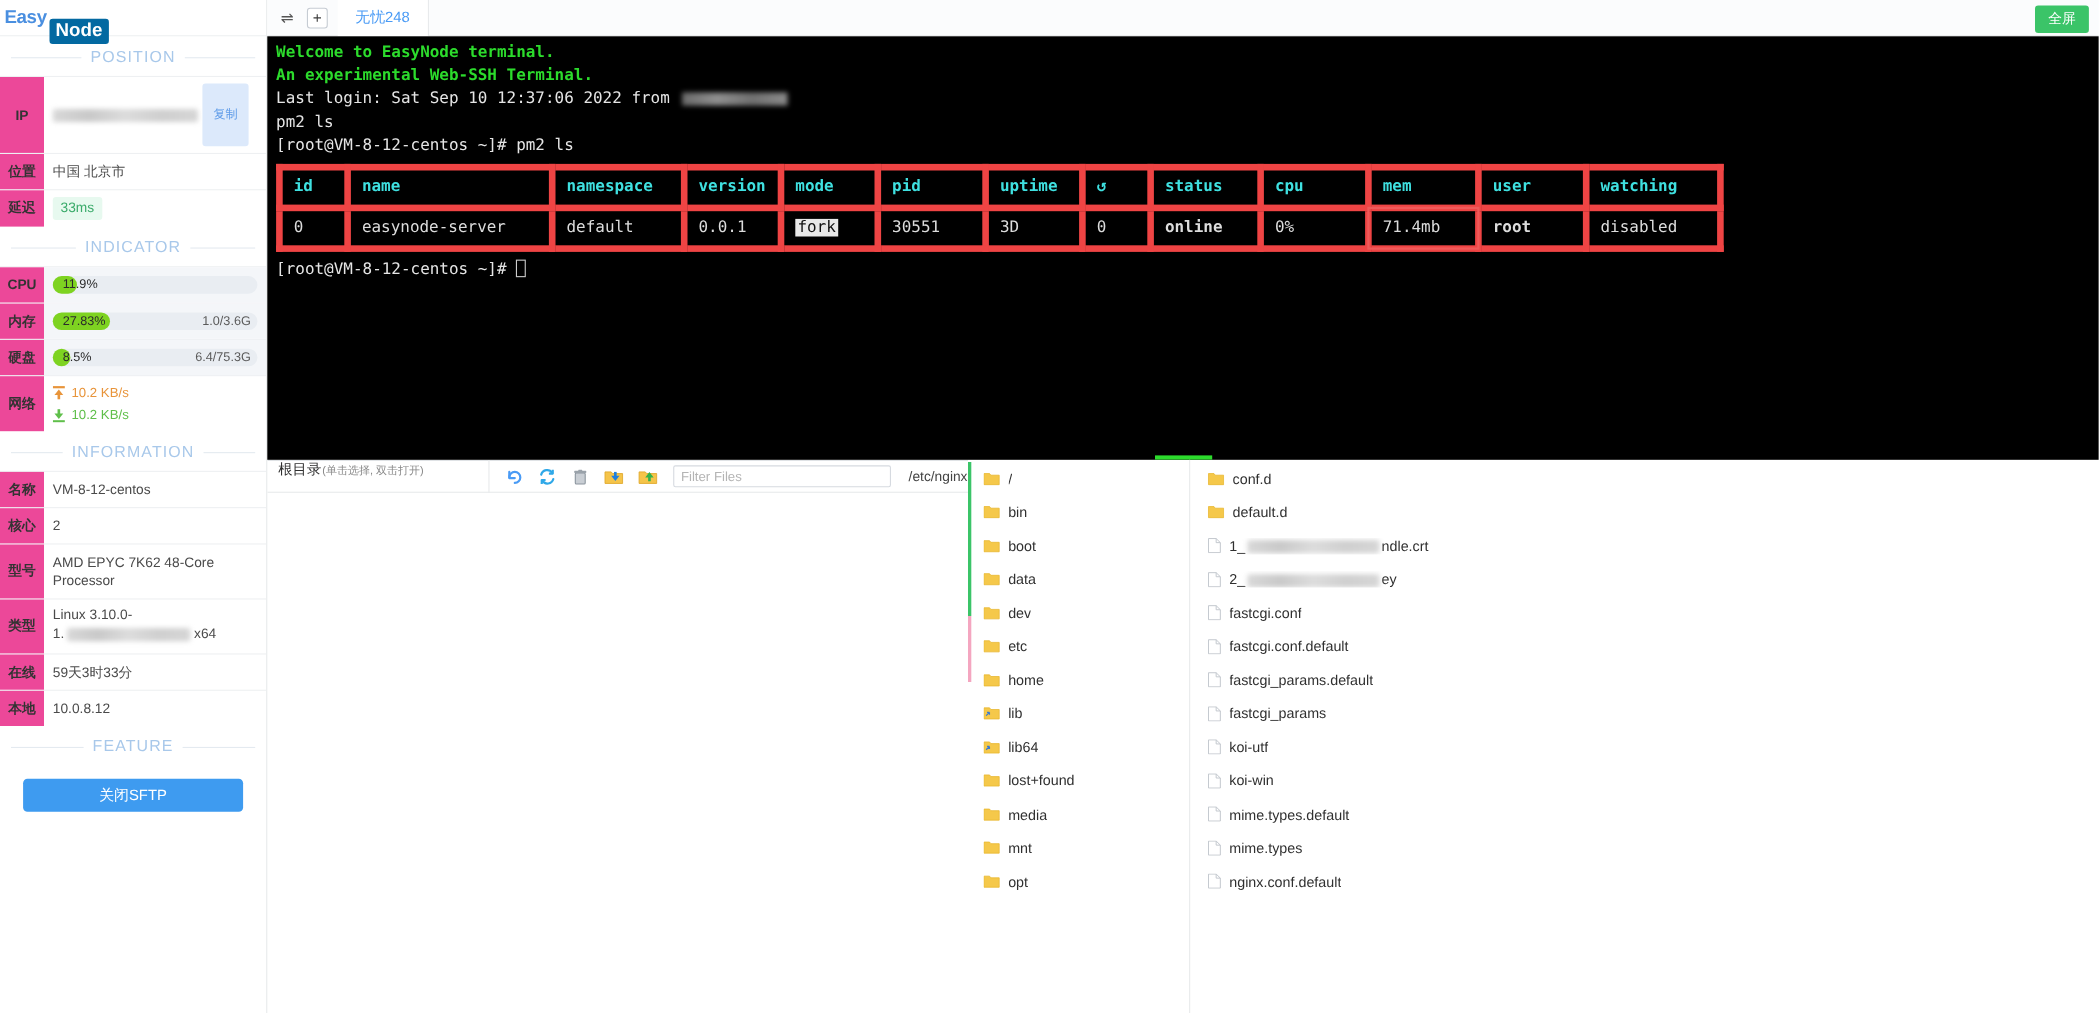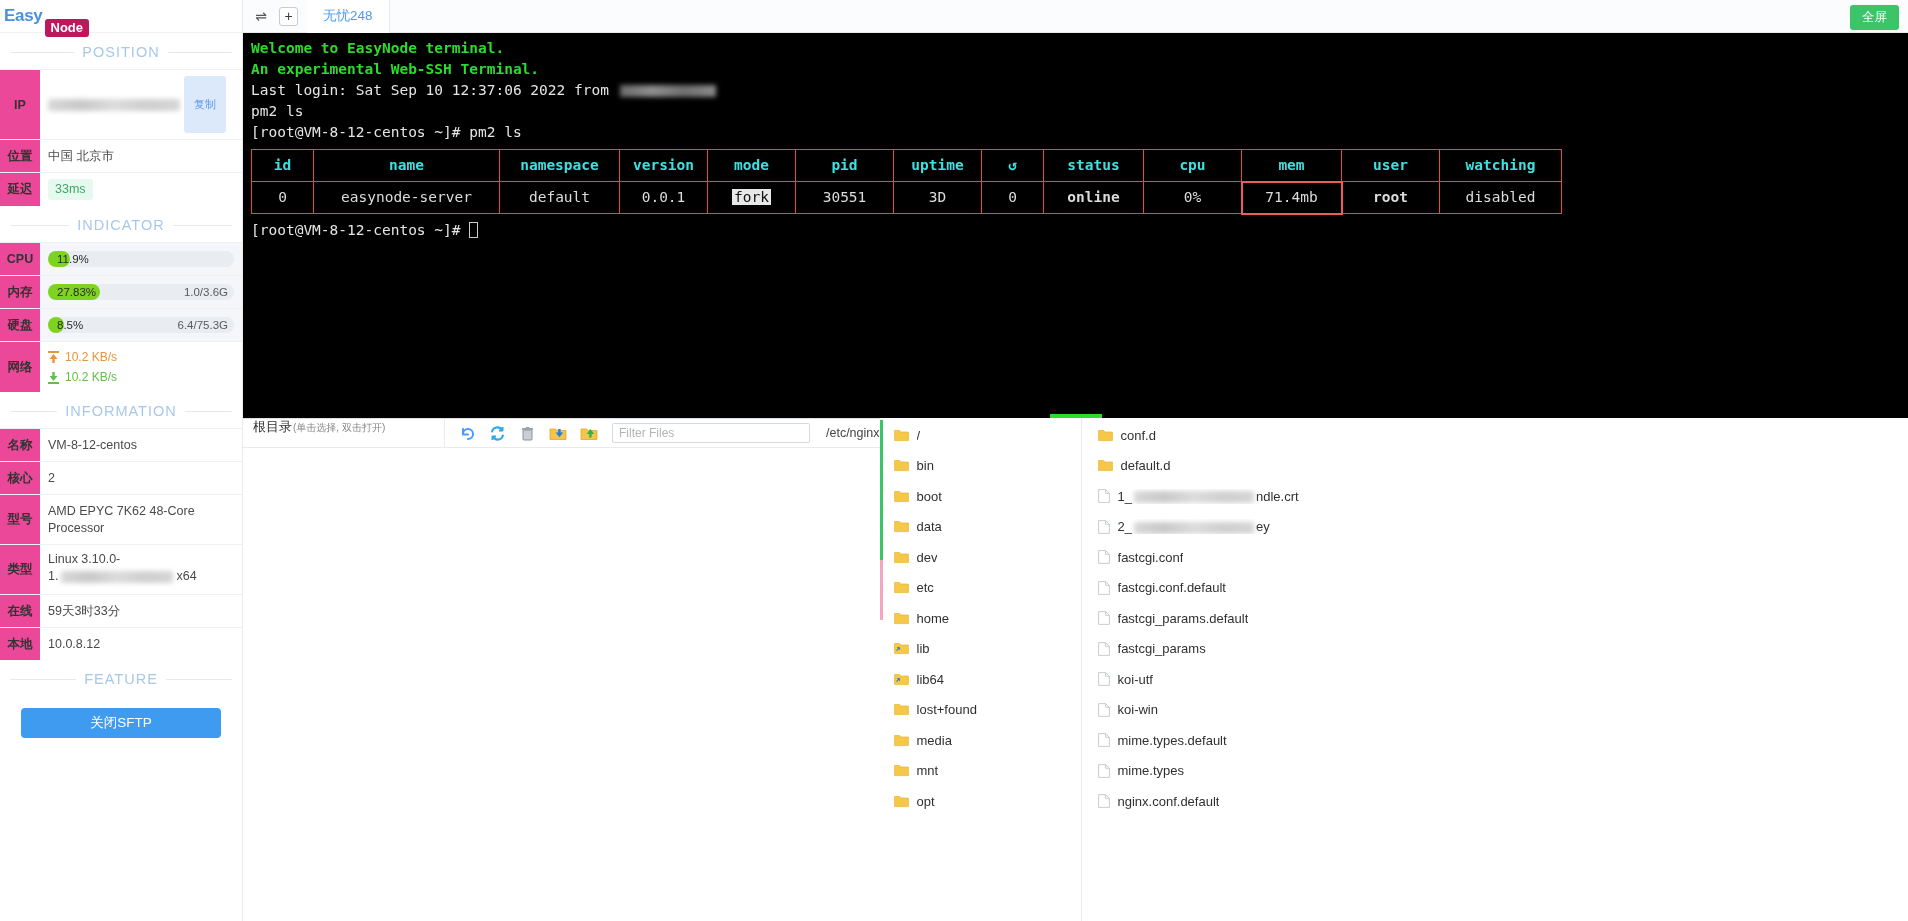--- a/index.html
+++ b/index.html
@@ -19,22 +19,22 @@
   .brand {
     height: 33px; display: flex; align-items: center;
     padding-left: 4px; gap: 2px;
     border-bottom: 1px solid #eef0f2;
   }
   .brand-easy {
     color: #4a8fe0; font-weight: bold; font-size: 17px;
     letter-spacing: -0.3px;
   }
   .brand-node {
-    background: #be185d; color: #fff; font-weight: bold;
-    font-size: 13px; padding: 1px 6px 2px 6px; border-radius: 3px; margin-top: 24px;
+    background: #0369a1; color: #fff; font-weight: bold;
+    font-size: 17px; padding: 1px 6px 2px 6px; border-radius: 3px; margin-top: 24px;
   }
 
   .sect-title {
     display: flex; align-items: center; gap: 8px;
     color: #a8c8ea; font-size: 14.5px; letter-spacing: 1px;
     padding: 11px 10px 9px 10px; justify-content: center;
   }
   .sect-title .ln { flex: 1; height: 1px; background: #e4eaf0; }
 
   .kvrow {
@@ -157,22 +157,22 @@
     border: 1px solid #ccc; vertical-align: -3px;
   }
 
   
   .pm2 {
     border-collapse: collapse; margin-top: 6px;
     font-family: "DejaVu Sans Mono", "Liberation Mono", monospace;
     font-size: 14.5px; color: #e6e6e6; table-layout: fixed;
   }
   .pm2 th, .pm2 td {
-    border: 1px solid #ef4444; padding: 5px 10px;
-    text-align: center; white-space: nowrap;
+    border: 6px solid #ef4444; padding: 5px 10px;
+    text-align: left; white-space: nowrap;
   }
   .pm2 th { color: #3fe0e0; font-weight: bold; }
   .pm2 td { color: #dcdcdc; }
   .c-cyan { color: #3fe0e0; }
   .c-green { color: #5ce05c; font-weight: bold; }
   .c-grey { color: #777; }
   .c-white-b { color: #fff; font-weight: bold; }
   .inv { background: #e8e8e8; color: #111; padding: 0 2px; }
   .hl-box { outline: 2px solid #f05a5a; outline-offset: -1px; }
   .scroll-nub {

